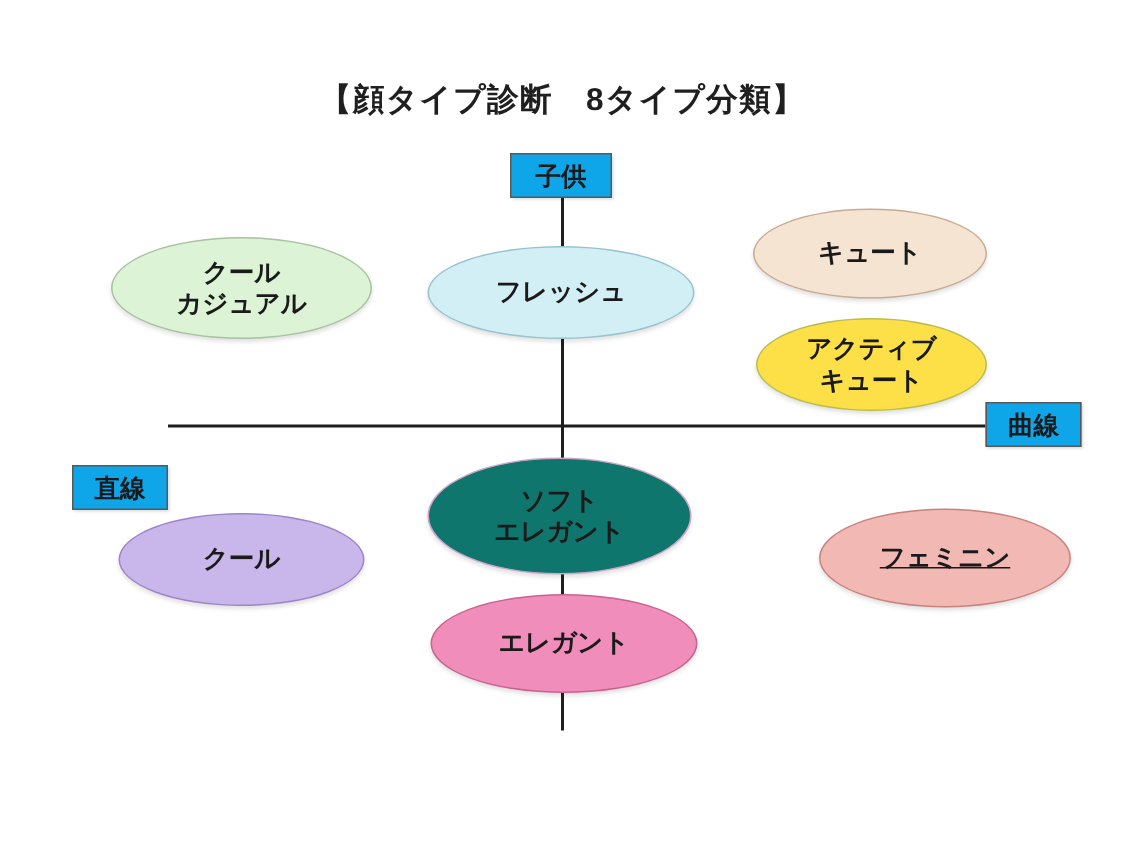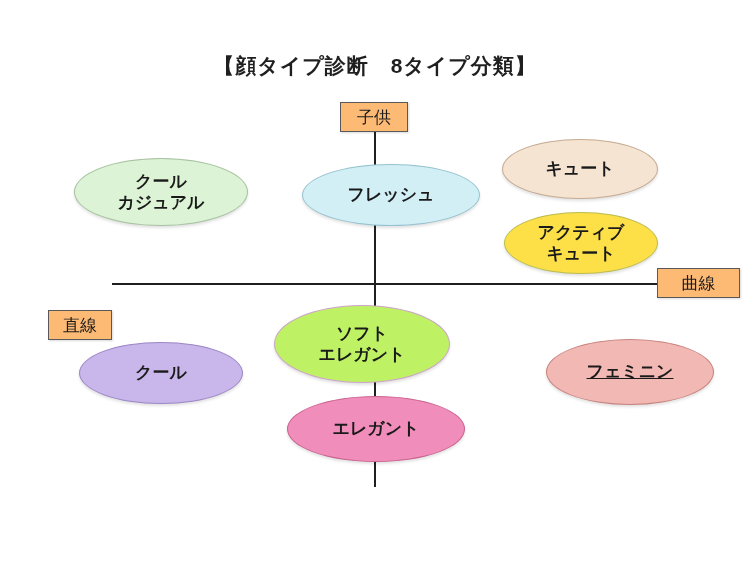--- a/index.html
+++ b/index.html
@@ -40,35 +40,35 @@
     position: absolute;
     left: 112px;
     top: 283px;
     width: 545px;
     height: 2px;
     background: #1f1f1f;
     z-index: 1;
   }
   .axis-box {
     position: absolute;
-    background: #fdba74;
+    background: #0ea5e9;
     border: 1.5px solid #595959;
     box-sizing: border-box;
     display: flex;
     align-items: center;
     justify-content: center;
     font-size: 17px;
-    font-weight: 400;
+    font-weight: 700;
     z-index: 3;
     box-shadow: 1px 1px 2px rgba(0,0,0,0.15);
   }
   .axis-box.top    { left: 340px; top: 102px; width: 68px; height: 30px; }
   .axis-box.bottom { left: 342px; top: 484px; width: 64px; height: 30px; }
   .axis-box.left   { left: 48px;  top: 270px; width: 64px; height: 30px; margin-top: 40px; }
-  .axis-box.right  { left: 657px; top: 268px; width: 83px; height: 30px; }
+  .axis-box.right  { left: 657px; top: 268px; width: 64px; height: 30px; }
   .type-ellipse {
     position: absolute;
     border-radius: 50%;
     border: 1px solid;
     box-sizing: border-box;
     display: flex;
     align-items: center;
     justify-content: center;
     text-align: center;
     font-size: 17px;
@@ -89,23 +89,23 @@
   <div class="vline"></div>
   <div class="hline"></div>
 
   <div class="axis-box top">子供</div>
   <div class="axis-box left">直線</div>
   <div class="axis-box right">曲線</div>
 
   <div id="types-layer">
       <div class="type-ellipse" style="left: 74px; top: 158px; width: 174px; height: 68px; background: rgb(220, 243, 214); border-color: rgb(167, 194, 160);">クール
 カジュアル</div>
-      <div class="type-ellipse" style="left: 302px; top: 164px; width: 178px; height: 62px; background: rgb(210, 239, 246); border-color: rgb(150, 195, 207);">フレッシュ</div>
+      <div class="type-ellipse" style="left: 285px; top: 164px; width: 178px; height: 62px; background: rgb(210, 239, 246); border-color: rgb(150, 195, 207);">フレッシュ</div>
       <div class="type-ellipse" style="left: 502px; top: 139px; width: 156px; height: 60px; background: rgb(246, 228, 210); border-color: rgb(199, 171, 147);">キュート</div>
       <div class="type-ellipse" style="left: 504px; top: 212px; width: 154px; height: 62px; background: #fde047; border-color: rgb(188, 188, 78);">アクティブ
 キュート</div>
-      <div class="type-ellipse" style="left: 274px; top: 305px; width: 176px; height: 78px; background: #bef264; border-color: rgb(205, 165, 201);">ソフト
+      <div class="type-ellipse" style="left: 285px; top: 305px; width: 176px; height: 78px; background: #0f766e; border-color: rgb(205, 165, 201);">ソフト
 エレガント</div>
       <div class="type-ellipse" style="left: 79px; top: 342px; width: 164px; height: 62px; background: rgb(201, 182, 234); border-color: rgb(156, 134, 198);">クール</div>
       <div class="type-ellipse" style="left: 546px; top: 339px; width: 168px; height: 66px; background: rgb(242, 184, 180); border-color: rgb(200, 131, 126); text-decoration: underline;">フェミニン</div>
       <div class="type-ellipse" style="left: 287px; top: 396px; width: 178px; height: 66px; background: rgb(241, 141, 186); border-color: rgb(201, 99, 143);">エレガント</div>
     </div>
 </div>
 
 </body></html>

